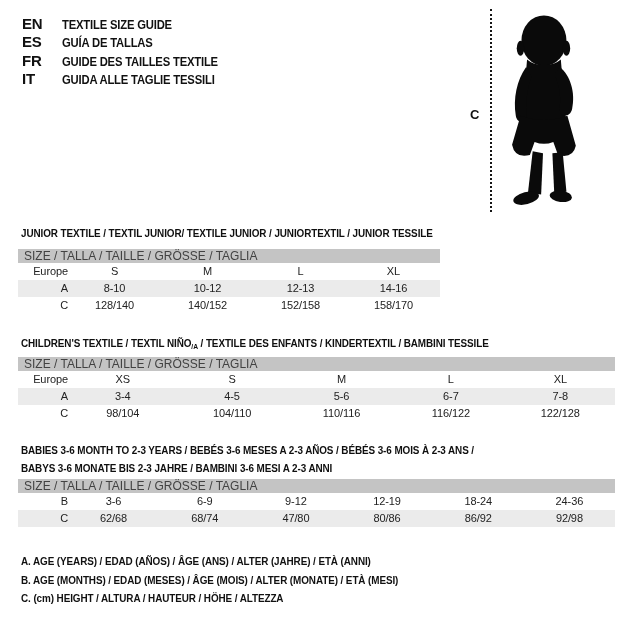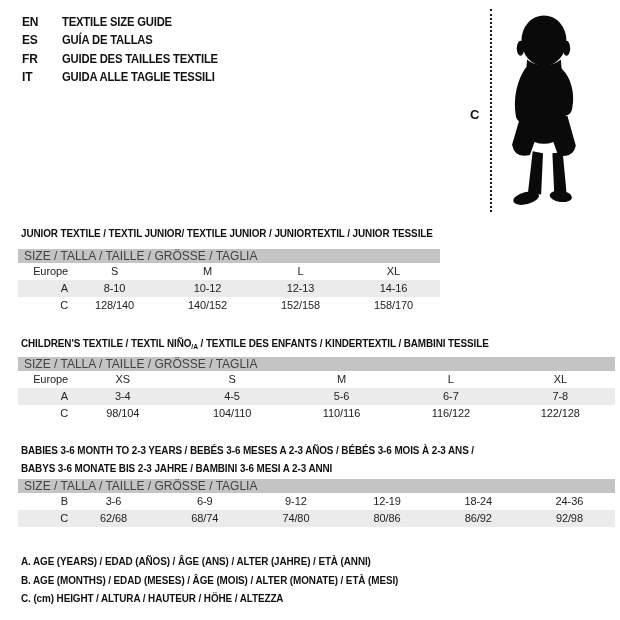--- a/index.html
+++ b/index.html
@@ -3,21 +3,21 @@
 <meta charset="utf-8">
 <style>
   html,body { margin:0; padding:0; background:#fff; }
   .canvas {
     position:relative; width:620px; height:620px; background:#ffffff;
     font-family:"Liberation Sans", sans-serif; color:#111; overflow:hidden;
   }
   
   .lang-block { position:absolute; left:22px; top:15px; }
   .lang-row { display:flex; align-items:baseline; height:18.3px; }
-  .lang-code { width:40px; font-weight:700; font-size:12px; letter-spacing:-0.2px; }
+  .lang-code { width:40px; font-weight:700; font-size:15px; letter-spacing:-0.2px; }
   .lang-label { font-weight:700; font-size:12.5px; letter-spacing:-0.2px; white-space:nowrap;
                 display:inline-block; transform:scaleX(0.9); transform-origin:0 50%; }
   
   .figure { position:absolute; left:455px; top:5px; width:160px; height:215px; }
   .height-label { position:absolute; left:15px; top:102px; font-weight:700; font-size:13px; }
   .dotted-line { position:absolute; left:35px; top:4px; height:203px; width:0;
                  border-left:2px dotted #151515; }
   .toddler { position:absolute; left:43px; top:2px; }
   
   .sec-title { position:absolute; left:21px; font-weight:700; font-size:11px; color:#0f0f0f;
@@ -177,21 +177,21 @@
       <td>6-9</td>
       <td>9-12</td>
       <td>12-19</td>
       <td>18-24</td>
       <td>24-36</td>
     </tr>
     <tr>
       <td class="lbl">C</td>
       <td>62/68</td>
       <td>68/74</td>
-      <td>74/80</td>
+      <td>47/80</td>
       <td>80/86</td>
       <td>86/92</td>
       <td>92/98</td>
     </tr>
   </tbody>
     </table>
 
   <div class="footnotes">
     <div class="footnote">A. AGE (YEARS) / EDAD (AÑOS) / ÂGE (ANS) / ALTER (JAHRE) / ETÀ (ANNI)</div>
     <div class="footnote">B. AGE (MONTHS) / EDAD (MESES) / ÂGE (MOIS) / ALTER (MONATE) / ETÀ (MESI)</div>

